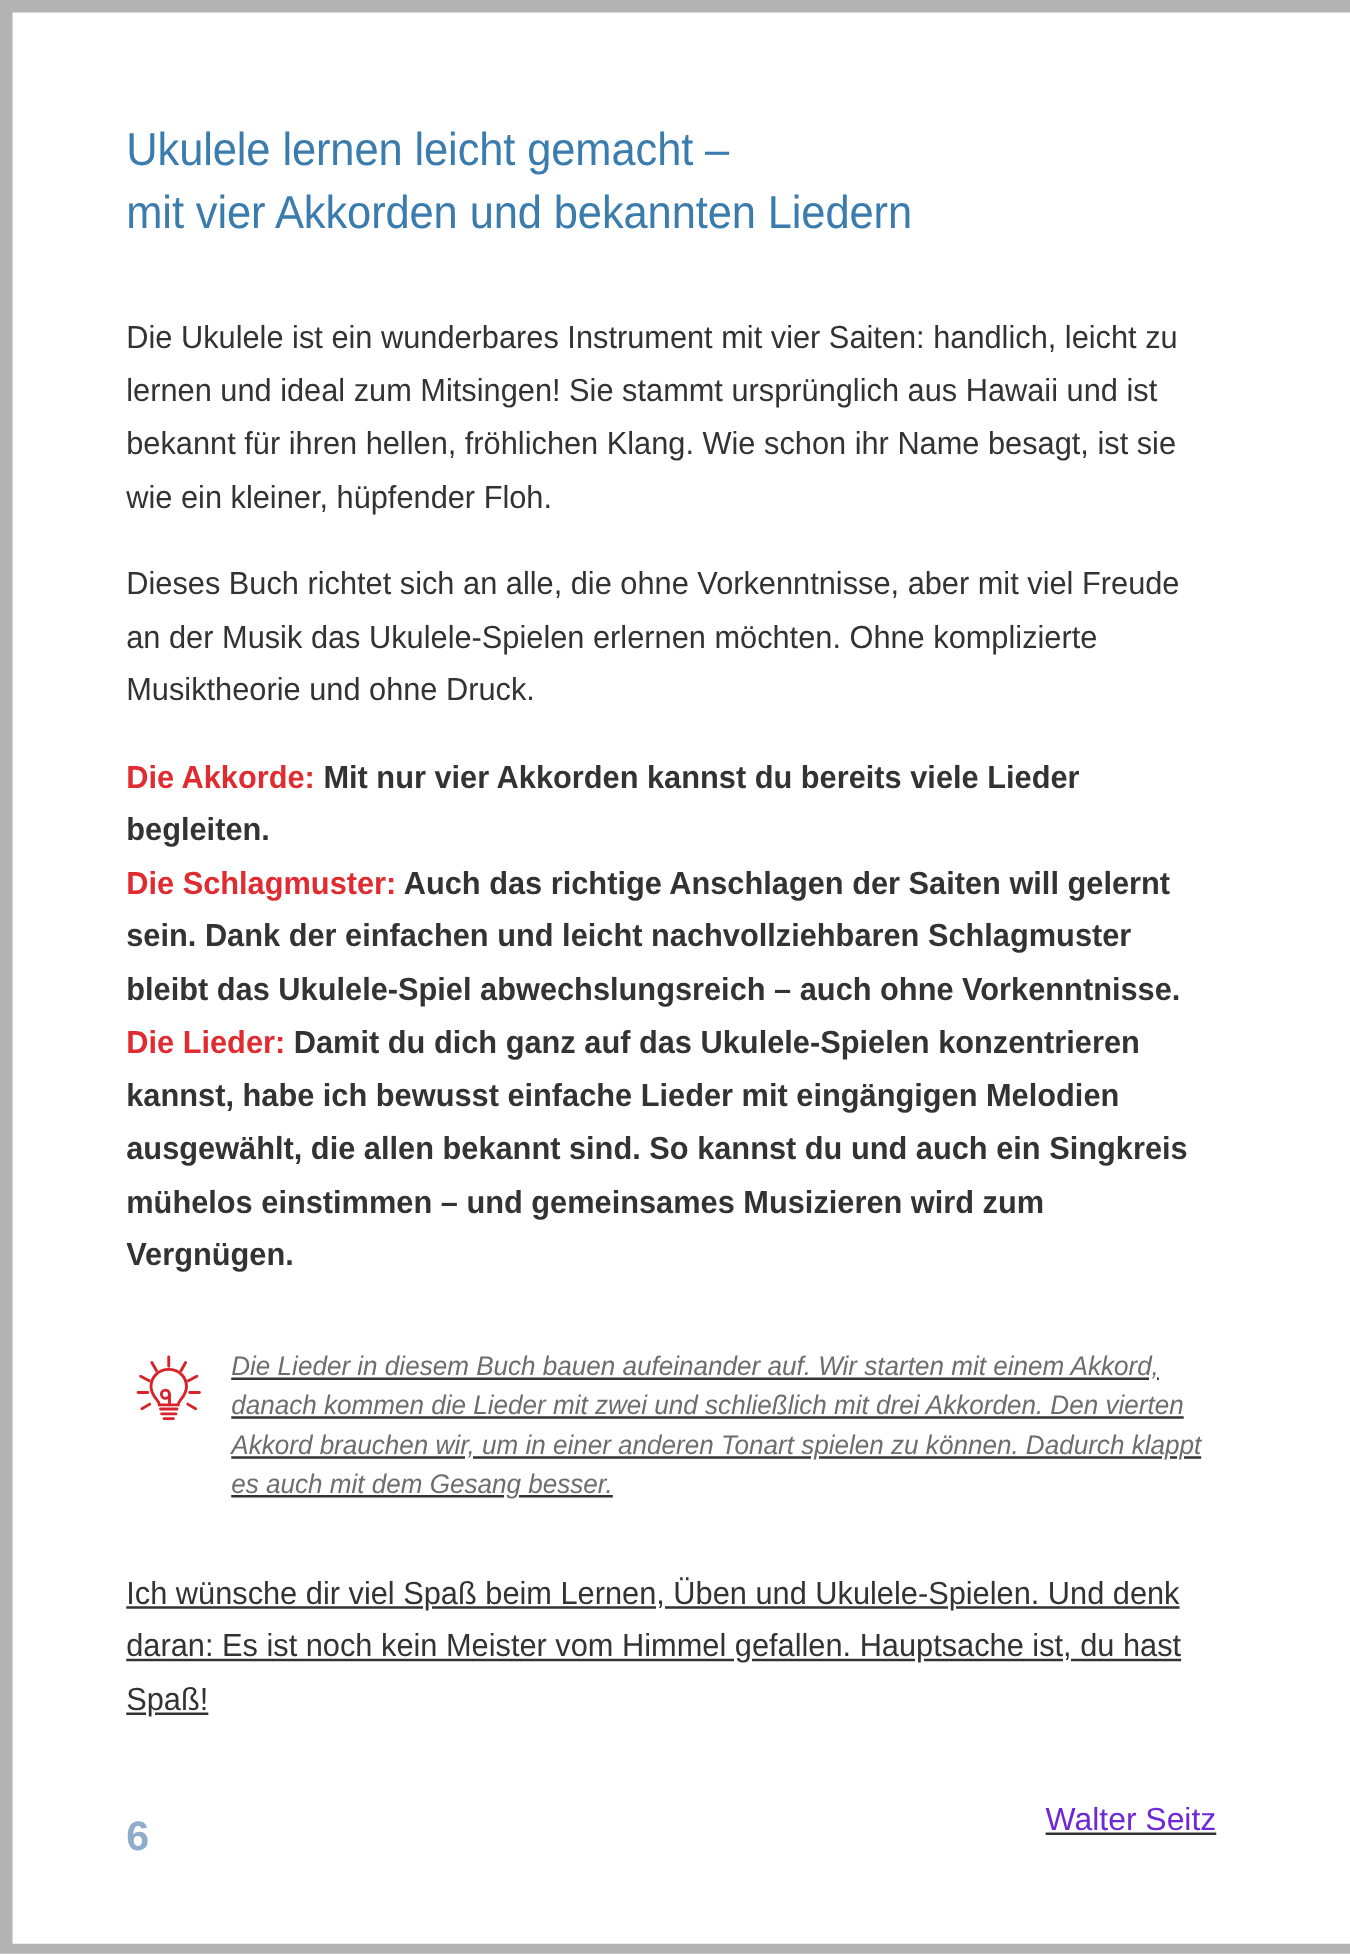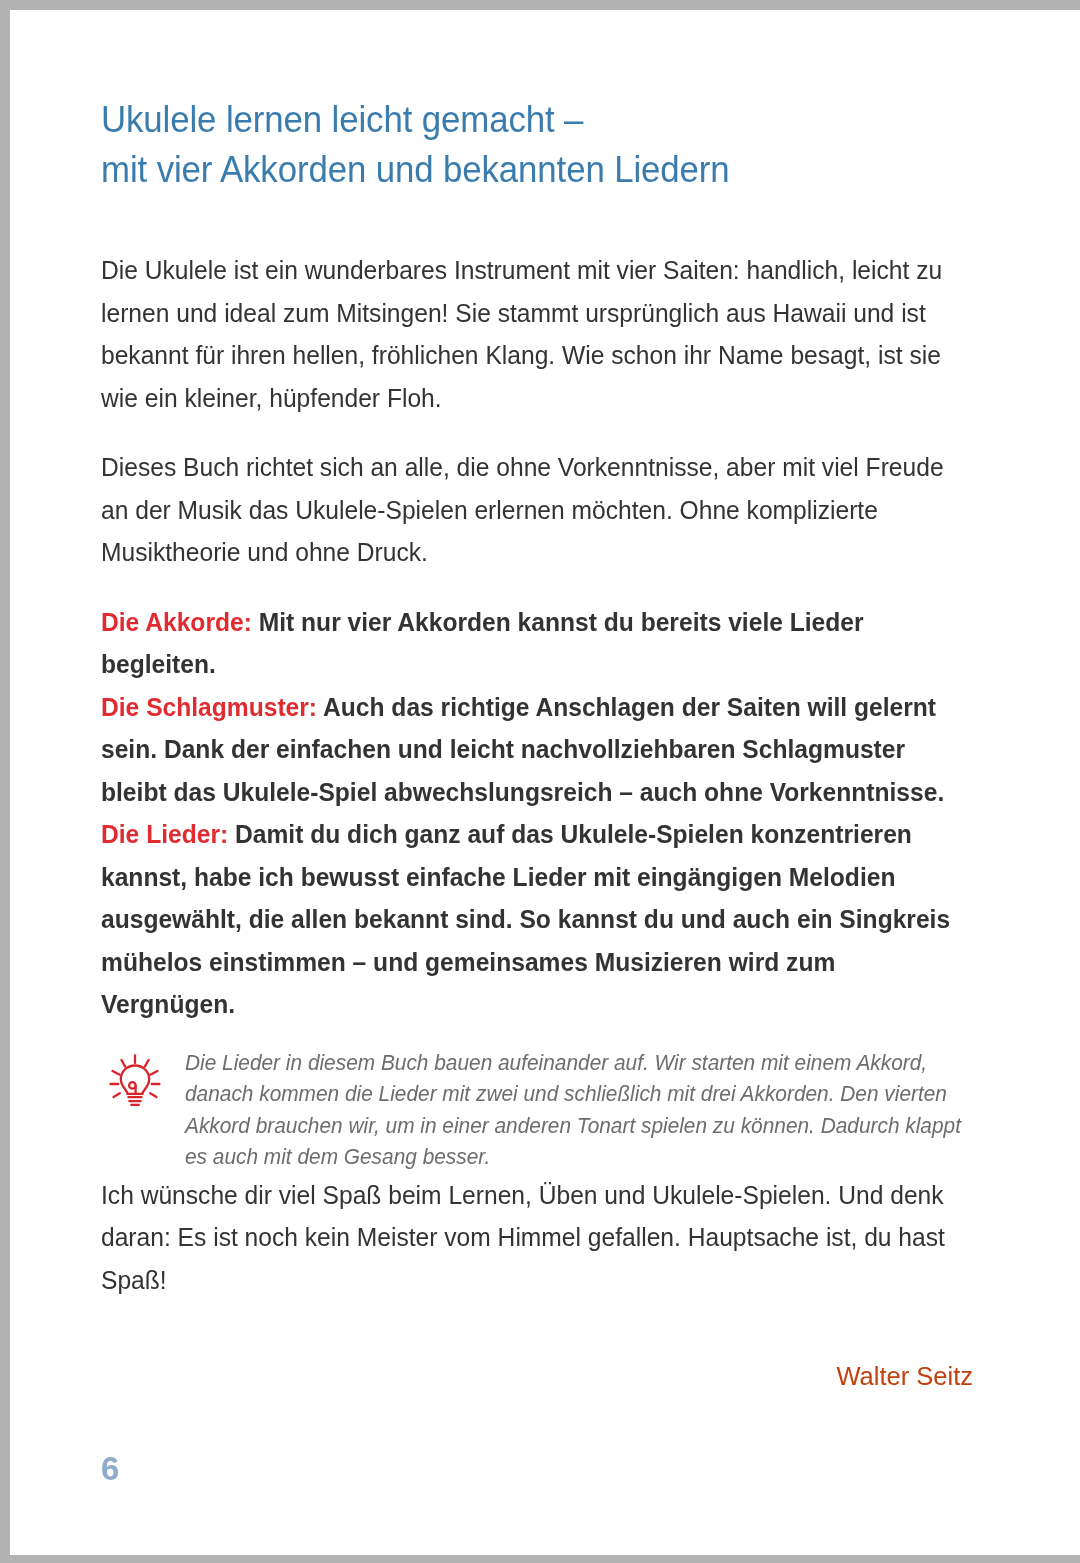--- a/index.html
+++ b/index.html
@@ -84,24 +84,25 @@
     margin-top: 27px;
     font-weight: bold;
   }
   .red-block p.para {
     margin-bottom: 0;
   }
 
   
   .tipbox {
     position: relative;
-    margin-top: 22px;
+    margin-top: 52px;
     margin-bottom: 0;
     padding-left: 84px;
     min-height: 86px;
+    text-decoration: underline;
   }
   .bulb-icon {
     position: absolute;
     left: 4px;
     top: 4px;
     width: 60px;
     height: 60px;
     line-height: 0;
   }
   .tip-text {
@@ -110,27 +111,29 @@
     line-height: 31.5px;
     font-style: italic;
     color: #6d6d6d;
     transform: scaleX(0.97);
     transform-origin: left top;
     width: 103%;
   }
 
   
   .closing-block {
+    margin-top: 50px;
+    text-decoration: underline;
   }
   .signature {
     margin: 54px 0 0 0;
     text-align: right;
     font-size: 25.5px;
     line-height: 42.5px;
-    color: #c2410c;
+    color: #6d28d9;
     padding-right: 3px;
   }
 
   
   .folio {
     position: absolute;
     left: 91px;
     top: 1440px;
     font-size: 33px;
     font-weight: 700;

